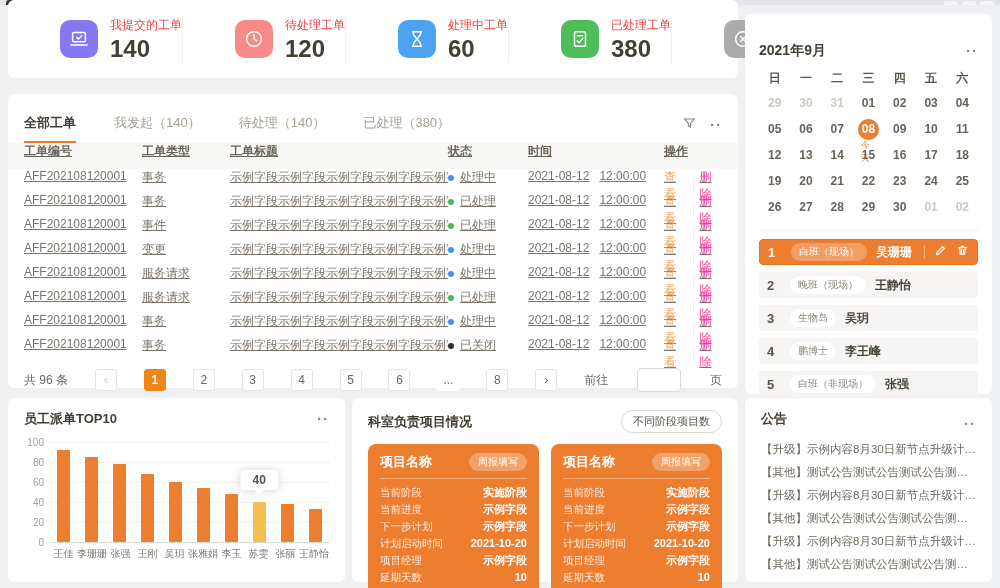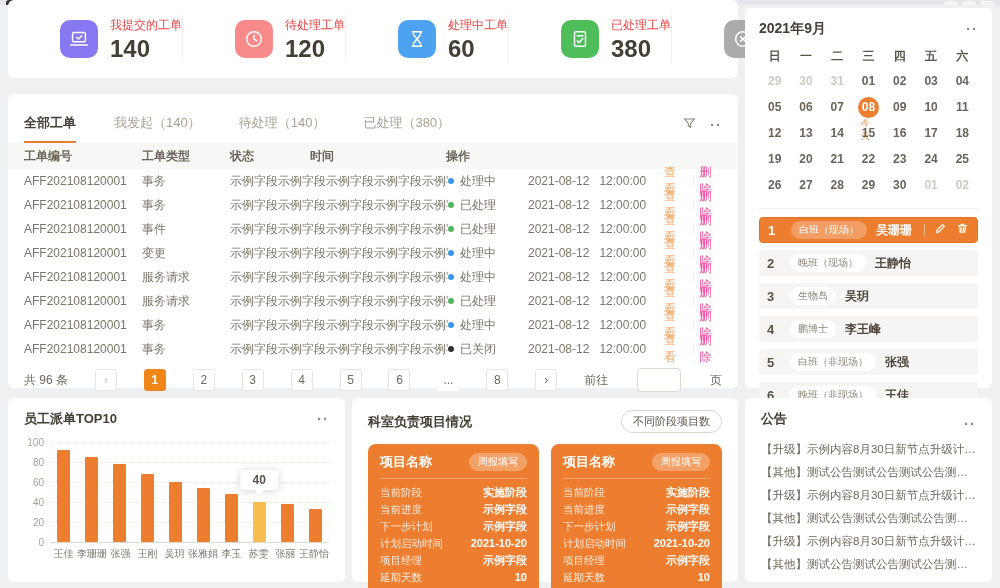--- a/index.html
+++ b/index.html
@@ -9,21 +9,21 @@
   
   .tabstrip { position:absolute; left:0; top:0; width:1000px; height:5px; background:#E4E6EA; display:flex; align-items:flex-end; gap:5px; padding:0 6px; }
   .tabstrip .bt { height:5px; width:92px; border-radius:3px 3px 0 0; background:#F4F5F7; }
   .tabstrip .bt.dark { width:50px; background:#33333A; }
   .tabstrip .winbtns { margin-left:auto; display:flex; gap:4px; }
   .tabstrip .winbtns span { width:14px; height:4px; background:#F4F5F7; border-radius:2px 2px 0 0; }
 
   .card { position:absolute; background:#fff; border-radius:6px; }
   .stats-card   { left:8;   top:10;  width:730px; height:78px; display:flex; align-items:center; }
   .table-card   { left:8px; top:94px; width:730px; height:294px; }
-  .right-card   { left:745px; top:8px; width:247px; height:380px; padding:12px 14px; }
+  .right-card   { left:745px; top:14px; width:247px; height:380px; padding:28px 14px; }
   .chart-card   { left:8px; top:398px; width:337px; height:184px; padding:12px 16px; }
   .projects-card{ left:352px; top:398px; width:386px; height:184px; padding:12px 16px; }
   .notice-card  { left:745px; top:398px; width:247px; height:184px; padding:12px 16px; }
   .stats-card{ left:8px; }
 
   
   .stat { flex:1; display:flex; align-items:center; gap:12px; padding-left:52px; border-right:1px solid #F1EFEB; height:48px; }
   .stat:last-child { border-right:none; }
   .stat .sicon { width:38px; height:38px; border-radius:10px; display:flex; align-items:center; justify-content:center; flex:none; }
   .stat .sicon svg { width:22px; height:22px; stroke:#fff; fill:none; stroke-width:1.6; stroke-linecap:round; stroke-linejoin:round; }
@@ -31,21 +31,21 @@
   .stat .svalue { font-size:24px; font-weight:bold; color:#453E35; line-height:1; }
 
   
   .tabs { display:flex; gap:38px; padding:20px 16px 0; align-items:flex-end; }
   .tab { font-size:13px; color:#A8A094; padding-bottom:9px; cursor:pointer; border-bottom:2px solid transparent; white-space:nowrap; }
   .tab.active { color:#473F37; font-weight:bold; border-bottom-color:#ED7D2F; }
   .tab-icons { margin-left:auto; display:flex; align-items:center; gap:14px; padding-bottom:9px; }
   .funnel svg { width:13px; height:13px; stroke:#8E8679; fill:none; stroke-width:1.4; }
   .more-dots { font-size:15px; font-weight:bold; color:#8E8679; letter-spacing:1px; line-height:8px; }
 
-  .thead, .trow { display:flex; align-items:center; padding:0 16px; }
+  .thead, .trow { display:flex; align-items:flex-start; padding:0 16px;text-decoration:underline; }
   .thead { background:#F7F7F5; height:26px; font-size:12px; font-weight:bold; color:#6B645A; }
   .trow  { height:24px; font-size:12px; color:#7C746A; }
   .c1{width:118px;} .c2{width:88px;} .c3{width:218px; overflow:hidden; white-space:nowrap;} .c4{width:80px;} .c5{width:136px;} .c6{width:58px;}
   .statuscell { display:flex; align-items:center; gap:6px; }
   .dot { width:6px; height:6px; border-radius:50%; flex:none; }
   .timecell span:first-child { margin-right:10px; }
   .ops { display:flex; align-items:center; gap:6px; }
   .op-view { color:#F2A35C; cursor:pointer; }
   .op-del  { color:#ec4899; cursor:pointer; }
   .op-sep  { width:1px; height:10px; background:#EDEAE6; }
@@ -208,20 +208,21 @@
         <svg viewBox="0 0 16 16">
             <path d="M2 2.5h12l-4.6 5.4v4.6l-2.8-1.6V7.9L2 2.5z"></path>
           </svg>
       </span>
       <span class="more-dots">··</span>
     </div>
   </div>
   <div class="thead" id="thead">
       <span class="c1">工单编号</span>
       <span class="c2">工单类型</span>
+      <span class="c3">工单标题</span>
       <span class="c4">状态</span>
       <span class="c5">时间</span>
       <span class="c6">操作</span>
     </div>
   <div id="tbody">
       <div class="trow">
         <span class="c1">AFF202108120001</span>
         <span class="c2">事务</span>
         <span class="c3">示例字段示例字段示例字段示例字段示例字段</span>
         <span class="c4 statuscell">

